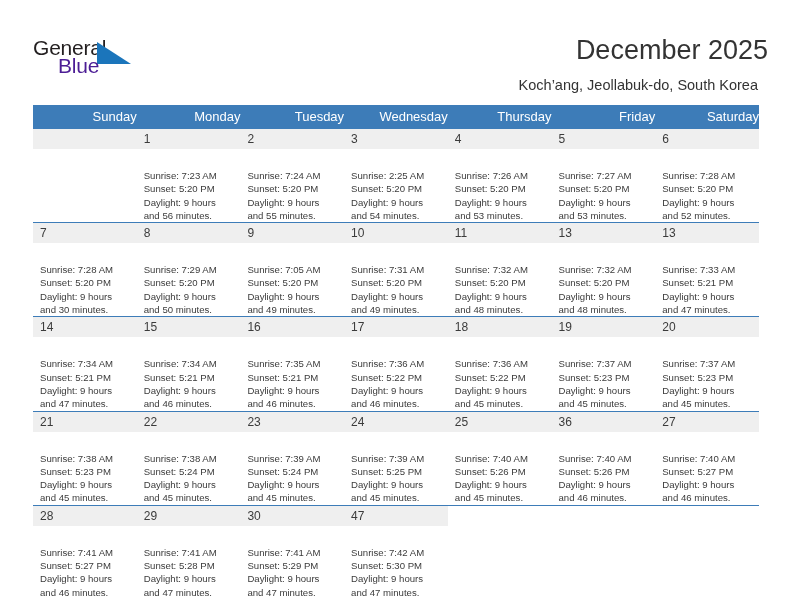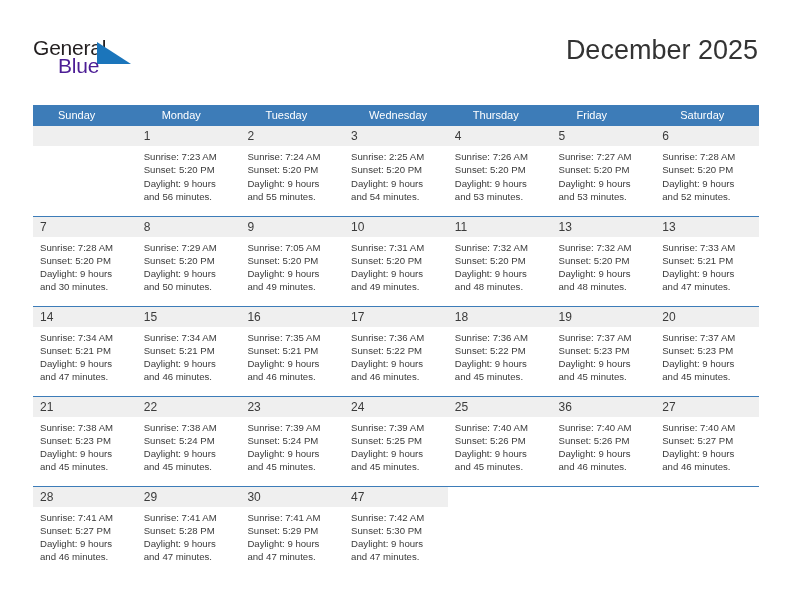--- a/index.html
+++ b/index.html
@@ -49,21 +49,21 @@
   .logo-triangle {
     position: absolute;
     left: 64px; top: 6px;
     width: 34px; height: 22px;
     overflow: hidden;
   }
   .logo-triangle svg { display: block; }
 
   .title {
     position: absolute;
-    right: 34px; top: 34px;
+    right: 24px; top: 34px;
     font-size: 27px;
     color: #333333;
     text-align: right;
     white-space: nowrap;
     line-height: 32px;
   }
   .subtitle {
     position: absolute;
     right: 34px; top: 76px;
     font-size: 14.5px;
@@ -77,23 +77,23 @@
   .calendar {
     position: absolute;
     left: 33px; top: 105px;
     width: 726px;
     border-collapse: collapse;
     table-layout: fixed;
   }
   .calendar th {
     background: #3d7cb8;
     color: #ffffff;
-    font-size: 11px;
+    font-size: 13px;
     font-weight: normal;
-    text-align: left;
+    text-align: right;
     padding: 4px 0 5px 25px;
     height: 20px;
     border: none;
   }
   .calendar td {
     vertical-align: top;
     padding: 0;
     border: none;
     border-top: 1.4px solid #3d7cb8;
     height: 90px;
@@ -106,21 +106,21 @@
     display: block;
     background: #efefef;
     color: #3b3b3b;
     font-size: 12px;
     line-height: 16px;
     padding: 2px 0 2px 7px;
     height: 20px;
   }
   .daynum.empty { color: transparent; }
   .info {
-    padding: 4px 6px 0 7px;
+    padding: 20px 6px 0 7px;
     font-size: 9.6px;
     line-height: 13.3px;
     color: #3b3b3b;
   }
   .info div { white-space: nowrap; }
 </style>
 </head>
 <body>
 
 <div class="page">
@@ -131,20 +131,21 @@
       <span class="logo-general">General</span>
       <span class="logo-triangle">
         <svg width="34" height="22" viewBox="0 0 34 22" xmlns="http://www.w3.org/2000/svg">
           <polygon points="0,0 34,22 0,22" fill="#1b75bb"></polygon>
         </svg>
       </span>
       <span class="logo-blue">Blue</span>
     </div>
 
     <div class="title">December 2025</div>
+    <div class="subtitle">Koch’ang, Jeollabuk-do, South Korea</div>
   </div>
 
   <table class="calendar">
     <thead>
       <tr>
         <th>Sunday</th>
         <th>Monday</th>
         <th>Tuesday</th>
         <th>Wednesday</th>
         <th>Thursday</th>

